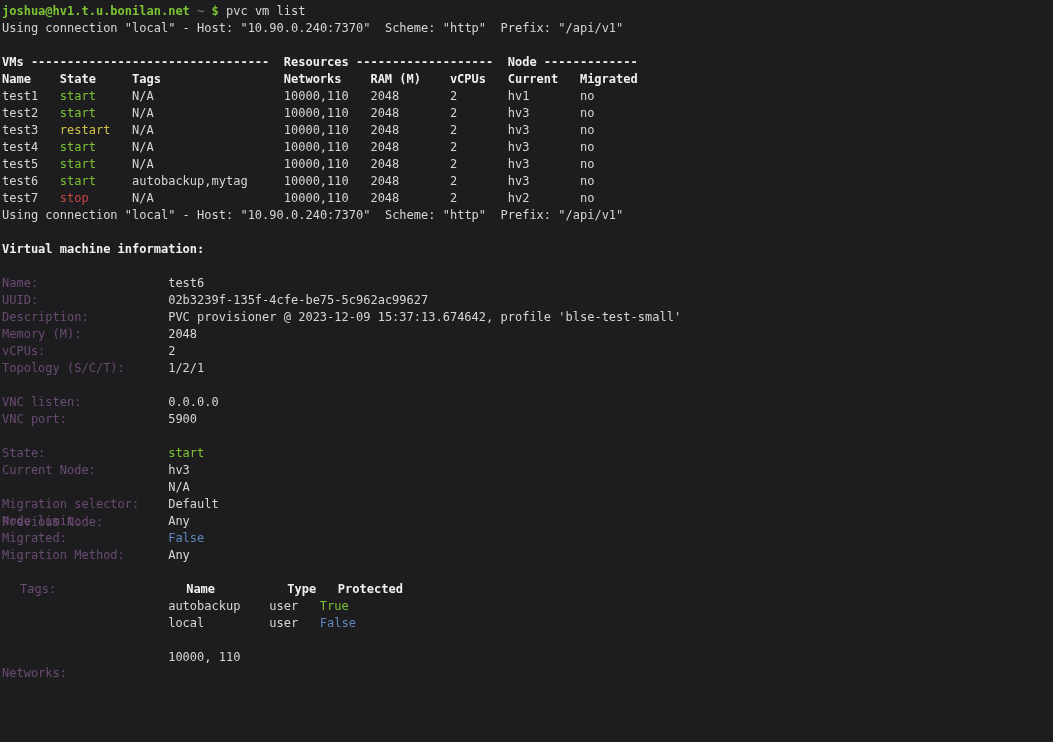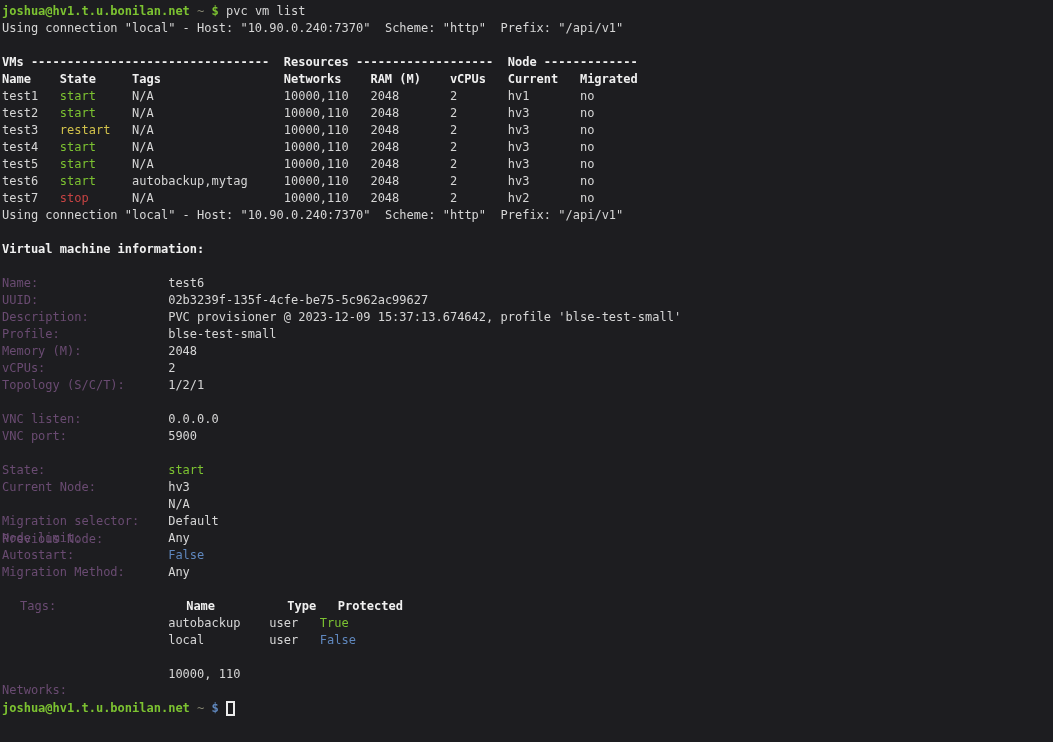--- a/index.html
+++ b/index.html
@@ -44,36 +44,34 @@
     <div class="line"><span class="seg s-fg" style="width: 8ch;">test5</span><span class="seg s-green" style="width: 10ch;">start</span><span class="seg s-fg" style="width: 21ch;">N/A</span><span class="seg s-fg" style="width: 12ch;">10000,110</span><span class="seg s-fg" style="width: 11ch;">2048</span><span class="seg s-fg" style="width: 8ch;">2</span><span class="seg s-fg" style="width: 10ch;">hv3</span><span class="seg s-fg">no</span></div>
     <div class="line"><span class="seg s-fg" style="width: 8ch;">test6</span><span class="seg s-green" style="width: 10ch;">start</span><span class="seg s-fg" style="width: 21ch;">autobackup,mytag</span><span class="seg s-fg" style="width: 12ch;">10000,110</span><span class="seg s-fg" style="width: 11ch;">2048</span><span class="seg s-fg" style="width: 8ch;">2</span><span class="seg s-fg" style="width: 10ch;">hv3</span><span class="seg s-fg">no</span></div>
     <div class="line"><span class="seg s-fg" style="width: 8ch;">test7</span><span class="seg s-red" style="width: 10ch;">stop</span><span class="seg s-fg" style="width: 21ch;">N/A</span><span class="seg s-fg" style="width: 12ch;">10000,110</span><span class="seg s-fg" style="width: 11ch;">2048</span><span class="seg s-fg" style="width: 8ch;">2</span><span class="seg s-fg" style="width: 10ch;">hv2</span><span class="seg s-fg">no</span></div>
     <div class="line"><span class="seg s-fg">Using connection "local" - Host: "10.90.0.240:7370"  Scheme: "http"  Prefix: "/api/v1"</span></div>
     <div class="line"></div>
     <div class="line"><span class="seg s-bold">Virtual machine information:</span></div>
     <div class="line"></div>
     <div class="line"><span class="seg s-purple" style="width: 23ch;">Name:</span><span class="seg s-fg">test6</span></div>
     <div class="line"><span class="seg s-purple" style="width: 23ch;">UUID:</span><span class="seg s-fg">02b3239f-135f-4cfe-be75-5c962ac99627</span></div>
     <div class="line"><span class="seg s-purple" style="width: 23ch;">Description:</span><span class="seg s-fg">PVC provisioner @ 2023-12-09 15:37:13.674642, profile 'blse-test-small'</span></div>
-    <div class="line"><span class="seg s-purple" style="width: 23ch;">Profile:</span><span class="seg s-fg">blse-test-small</span></div>
     <div class="line"><span class="seg s-purple" style="width: 23ch;">Memory (M):</span><span class="seg s-fg">2048</span></div>
     <div class="line"><span class="seg s-purple" style="width: 23ch;">vCPUs:</span><span class="seg s-fg">2</span></div>
     <div class="line"><span class="seg s-purple" style="width: 23ch;">Topology (S/C/T):</span><span class="seg s-fg">1/2/1</span></div>
     <div class="line"></div>
     <div class="line"><span class="seg s-purple" style="width: 23ch;">VNC listen:</span><span class="seg s-fg">0.0.0.0</span></div>
     <div class="line"><span class="seg s-purple" style="width: 23ch;">VNC port:</span><span class="seg s-fg">5900</span></div>
     <div class="line"></div>
     <div class="line"><span class="seg s-purple" style="width: 23ch;">State:</span><span class="seg s-green">start</span></div>
     <div class="line"><span class="seg s-purple" style="width: 23ch;">Current Node:</span><span class="seg s-fg">hv3</span></div>
     <div class="line"><span class="seg s-purple" style="width: 23ch; margin-top: 35px;">Previous Node:</span><span class="seg s-fg">N/A</span></div>
     <div class="line"><span class="seg s-purple" style="width: 23ch;">Migration selector:</span><span class="seg s-fg">Default</span></div>
     <div class="line"><span class="seg s-purple" style="width: 23ch;">Node limit:</span><span class="seg s-fg">Any</span></div>
-    <div class="line"><span class="seg s-purple" style="width: 23ch;">Autostart:</span><span class="seg s-blue">False</span></div>
+    <div class="line"><span class="seg s-purple" style="width: 23ch;">Migrated:</span><span class="seg s-blue">False</span></div>
     <div class="line"><span class="seg s-purple" style="width: 23ch;">Migration Method:</span><span class="seg s-fg">Any</span></div>
     <div class="line"></div>
     <div class="line"><span class="seg s-purple" style="width: 23ch; margin-left: 18px;">Tags:</span><span class="seg s-bold" style="width: 14ch;">Name</span><span class="seg s-bold" style="width: 7ch;">Type</span><span class="seg s-bold">Protected</span></div>
     <div class="line"><span class="seg s-fg" style="width: 23ch;"></span><span class="seg s-fg" style="width: 14ch;">autobackup</span><span class="seg s-fg" style="width: 7ch;">user</span><span class="seg s-green">True</span></div>
     <div class="line"><span class="seg s-fg" style="width: 23ch;"></span><span class="seg s-fg" style="width: 14ch;">local</span><span class="seg s-fg" style="width: 7ch;">user</span><span class="seg s-blue">False</span></div>
     <div class="line"></div>
     <div class="line"><span class="seg s-purple" style="width: 23ch; margin-top: 16px;">Networks:</span><span class="seg s-fg">10000, 110</span></div>
     <div class="line"></div>
-    <div class="line"><span class="seg s-greenb">joshua@hv1.t.u.bonilan.net</span><span class="seg s-grey"> ~ </span><span class="seg s-blueb">$ </span><span class="seg s-cursor"></span></div>
   </div>
 
 </body></html>

